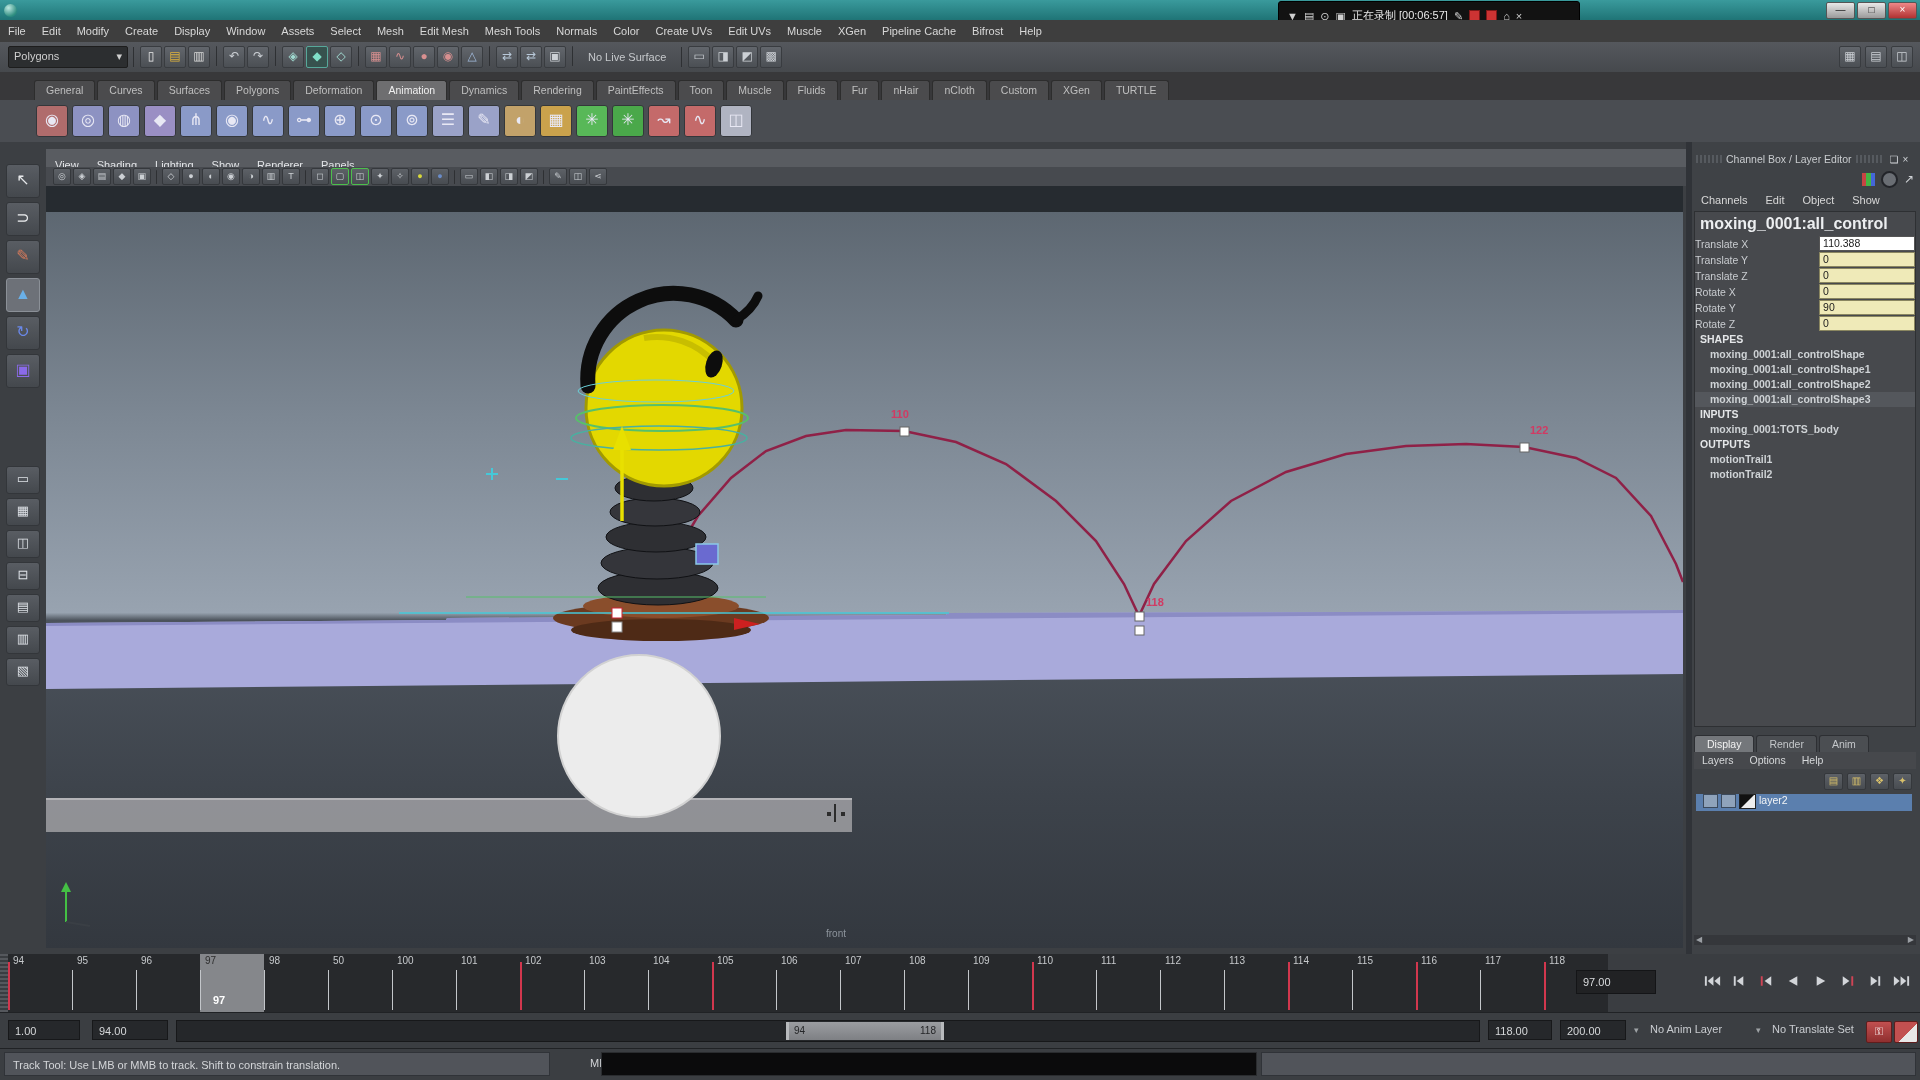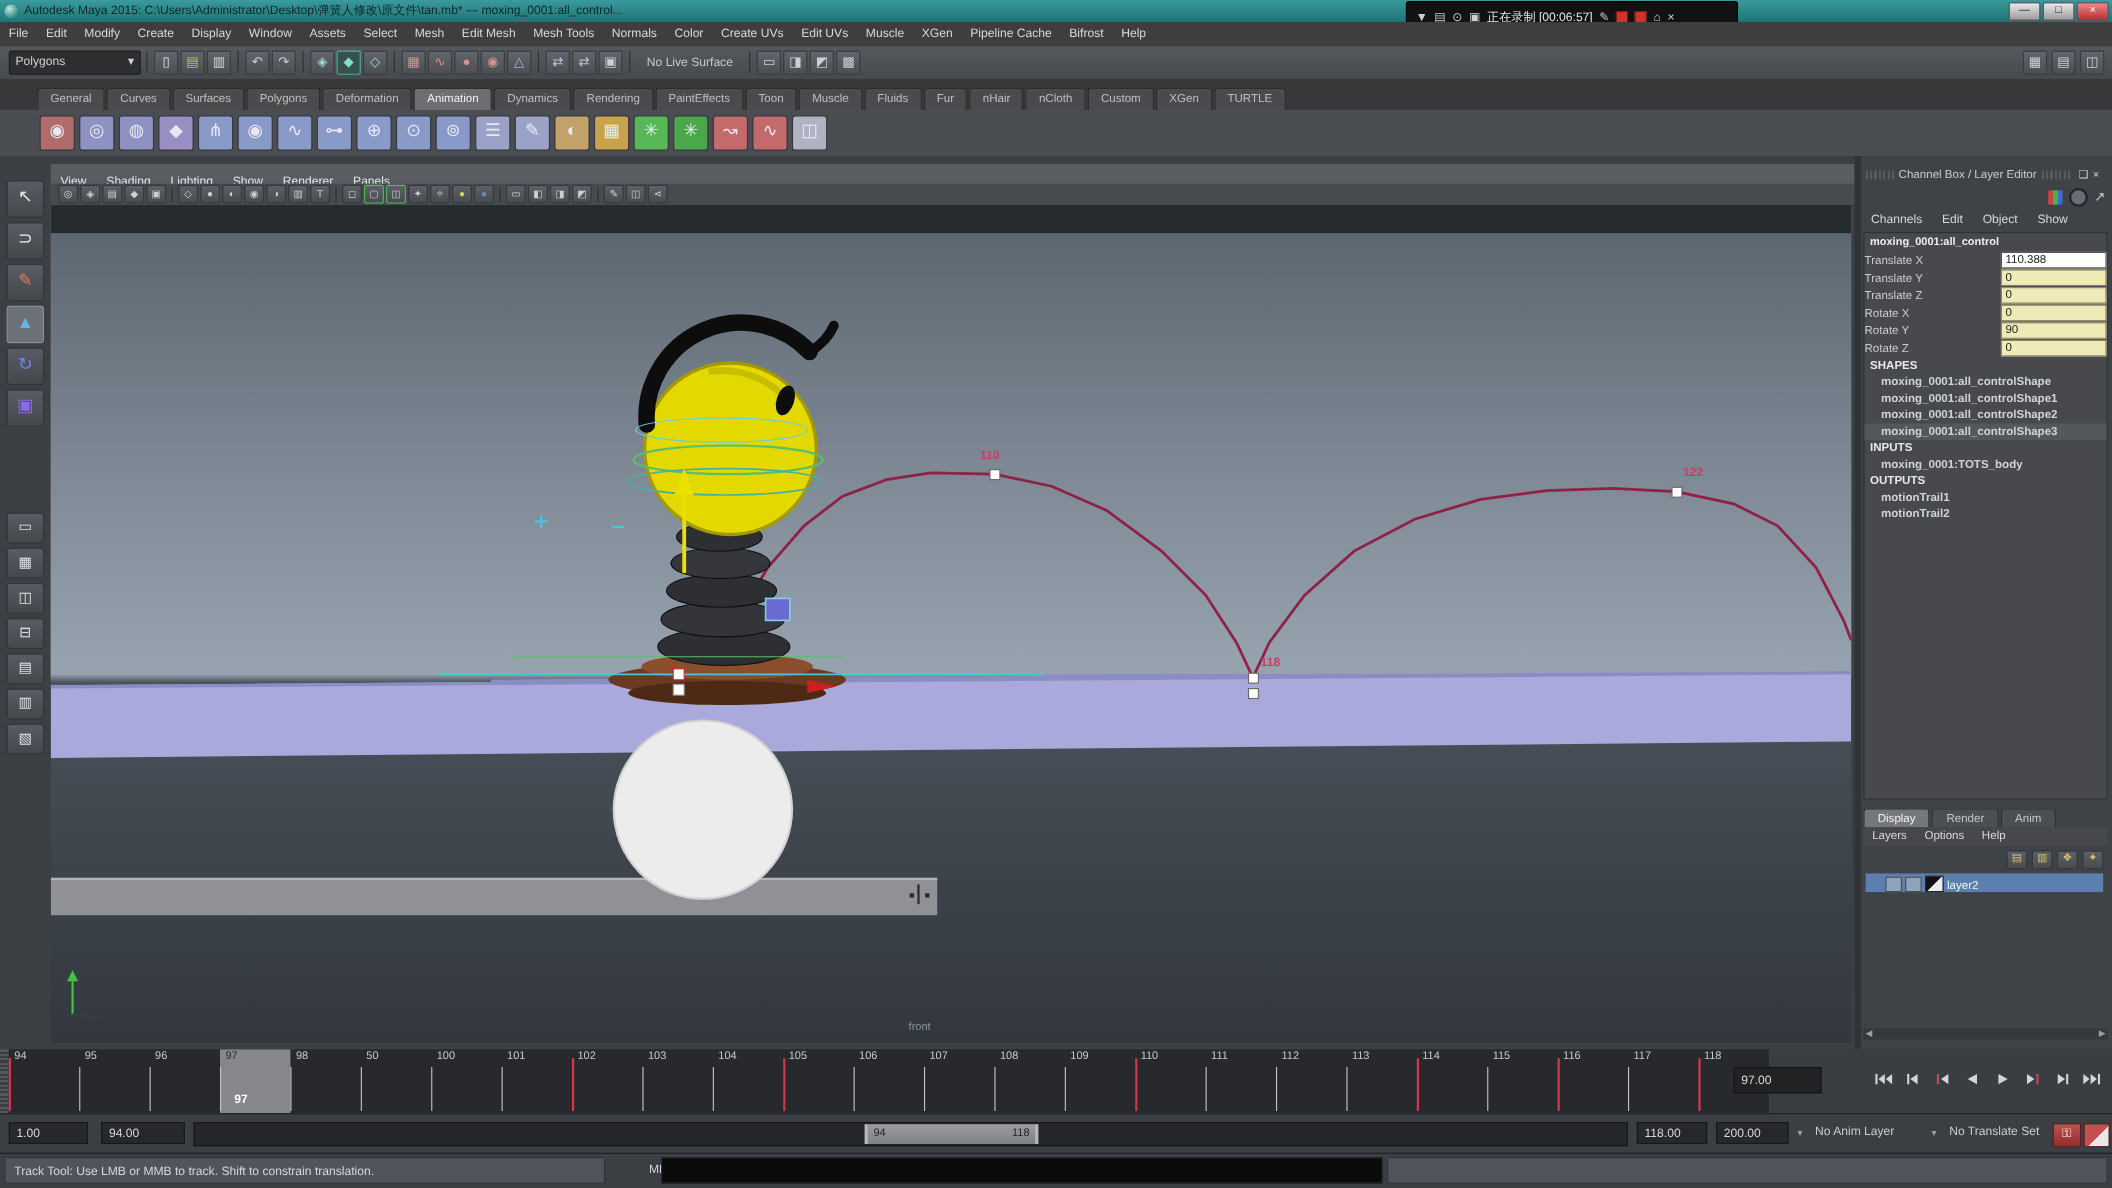--- a/index.html
+++ b/index.html
@@ -105,21 +105,21 @@
     justify-content:flex-end;align-items:center;gap:6px;}
   #manip-icon{width:13px;height:13px;
     background:linear-gradient(90deg,#c84444 0 4px,#44b544 4px 9px,#4466d8 9px 13px);}
   #clock-icon{width:13px;height:13px;border:2px solid #23252a;border-radius:50%;
     background:#6a6e74;}
   #speed-icon{color:#cfd2d6;font-size:12px;}
   #rp-menus{left:0;top:49px;width:228px;height:18px;display:flex;}
   .rp-menu{color:#d8d8d8;font-size:11px;padding:0 9px;line-height:18px;}
   #cb-box{left:2px;top:69px;width:222px;height:516px;background:#47494d;
     border:1px solid #2e3033;box-sizing:border-box;}
-  #cb-object{color:#eceef0;font-size:10px;font-weight:bold;padding:3px 0 2px 5px;}
+  #cb-object{color:#eceef0;font-size:16px;font-weight:bold;padding:3px 0 2px 5px;}
   .cb-row{display:flex;align-items:center;height:15px;margin:1px 0;}
   .cb-label{width:112px;text-align:left;color:#c9ccd0;font-size:10.5px;
     padding-right:18px;}
   .cb-field{width:96px;height:13px;background:#efeab8;border:1px solid #8a8660;
     color:#1c1c1c;font-size:10.5px;line-height:13px;padding-left:3px;}
   .cb-field.sel{background:#ffffff;border-color:#555;}
   .cb-srow{font-size:10.5px;color:#d4d7da;height:15px;line-height:15px;}
   .cb-srow.t-section{font-weight:bold;padding-left:5px;color:#e4e6e8;}
   .cb-srow.t-item{padding-left:15px;font-weight:bold;color:#cfd3d6;}
   .cb-srow.hov{background:#54575c;}
@@ -135,21 +135,21 @@
   .le-tab.active{background:#74777b;color:#f2f2f2;}
   #le-menus{left:2px;top:610px;width:222px;height:17px;background:#46484c;
     display:flex;}
   .le-menu{color:#d6d8da;font-size:10.5px;padding:0 8px;line-height:17px;}
   #le-icons{left:2px;top:629px;width:218px;height:20px;display:flex;
     justify-content:flex-end;gap:4px;align-items:center;}
   .leicon{width:17px;height:15px;border-radius:2px;
     background:linear-gradient(#5d6167,#484c51);border:1px solid #35383c;
     color:#d8c06a;font-size:10px;line-height:14px;text-align:center;}
   #layer-row{left:4px;top:652px;width:216px;height:17px;background:#5b7fae;
-    display:flex;align-items:flex-end;gap:3px;padding-left:18px;box-sizing:border-box;}
+    display:flex;align-items:flex-start;gap:3px;padding-left:7px;box-sizing:border-box;}
   .layer-chk{width:13px;height:12px;background:#8fa3bb;border:1px solid #3c4a5c;}
   #layer-swatch{width:15px;height:13px;border:1px solid #222;
     background:linear-gradient(135deg,#111 0 49%,#eee 51% 100%);}
   #layer-name{color:#f2f4f6;font-size:10.5px;}
 
   
   #timeline{left:0;top:954px;width:1920px;height:58px;background:#3a3d41;}
   #tl-grip{left:0;top:0;width:8px;height:58px;
     background:repeating-linear-gradient(#55585d 0 2px,#3a3d41 2px 4px);}
   #tl-track{left:8px;top:0;width:1600px;height:58px;background:#27292c;
@@ -208,21 +208,20 @@
   #resp-box{position:absolute;left:1261px;top:3px;width:655px;height:24px;
     background:#51545a;border:1px solid #303338;box-sizing:border-box;}
 </style>
 </head>
 <body>
 
 <div id="root">
 
   <div id="titlebar" class="abs">
     <div id="maya-logo"></div>
-    <span>Autodesk Maya 2015: C:\Users\Administrator\Desktop\弹簧人修改\原文件\tan.mb*   ---   moxing_0001:all_control...</span>
   </div>
   <div id="rec-overlay" class="abs">
     <span class="ricon">▼</span>
     <span class="ricon">▤</span>
     <span class="ricon">⊙</span>
     <span class="ricon">▣</span>
     <span>正在录制 [00:06:57]</span>
     <span class="ricon">✎</span>
     <span class="rec-sq"></span>
     <span class="rec-sq"></span>

